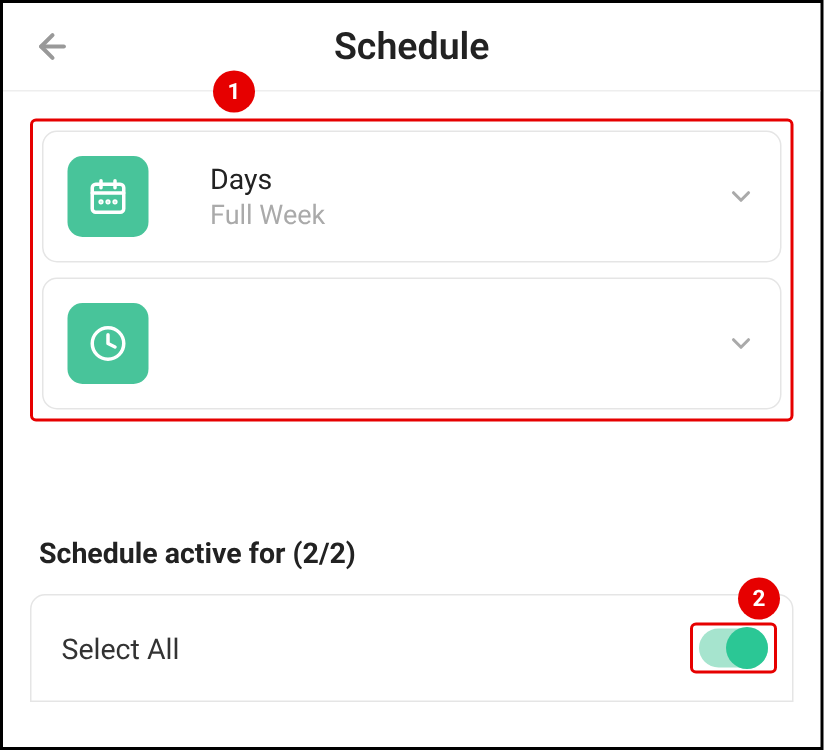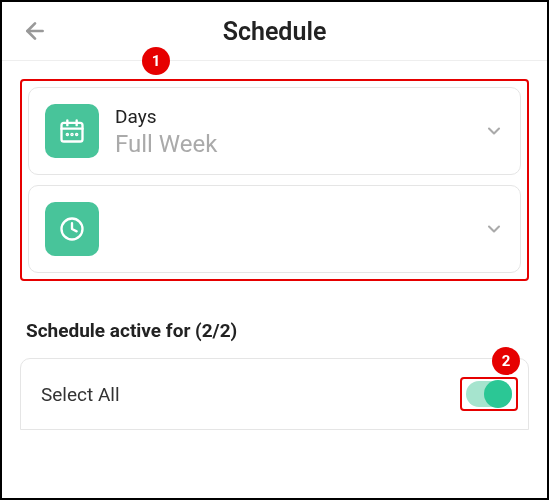--- a/index.html
+++ b/index.html
@@ -71,42 +71,42 @@
       height: 54px;
       border-radius: 10px;
       background: #48c49a;
       display: flex;
       align-items: center;
       justify-content: center;
       flex-shrink: 0;
       margin-right: 16px;
     }
     .card-icon svg { stroke: #fff; fill: none; }
-    .card-text { flex: 1; }
+    .card-text { flex: 1; margin-left: 25px; }
     .card-title {
       font-size: 19px;
       color: #222;
       font-weight: 400;
       margin-bottom: 2px;
     }
     .card-subtitle {
-      font-size: 24px;
+      font-size: 18px;
       color: #aaa;
       font-weight: 400;
     }
     .chevron {
       color: #aaa;
       display: flex;
       align-items: center;
     }
     .section-title {
       font-size: 19px;
       font-weight: 700;
       color: #222;
-      margin: 38px 0 16px 6px;
+      margin: 76px 0 16px 6px;
     }
     .select-all-row {
       border: 1px solid #e5e5e5;
       border-top-left-radius: 10px;
       border-top-right-radius: 10px;
       display: flex;
       align-items: center;
       justify-content: space-between;
       padding: 18px 10px 18px 20px;
       background: #fff;

